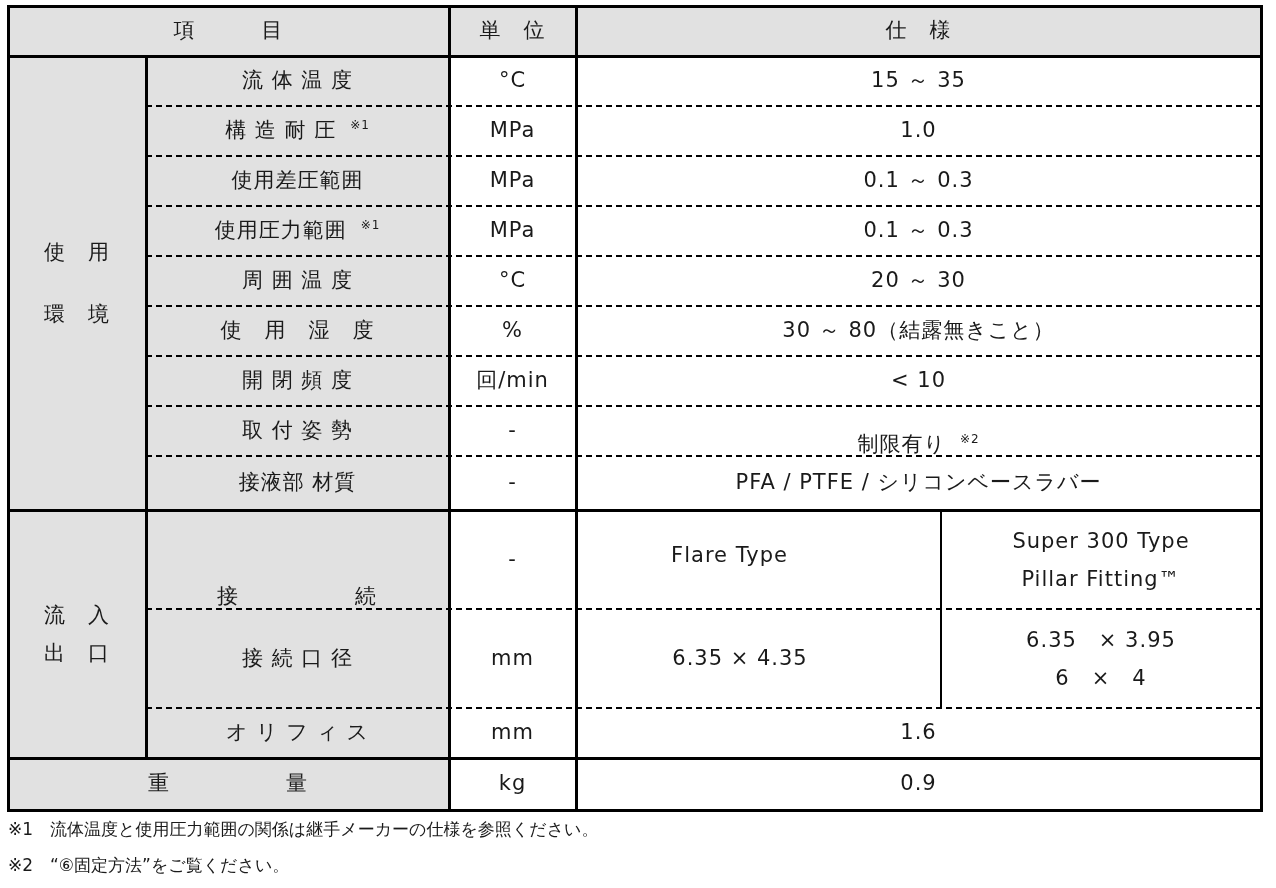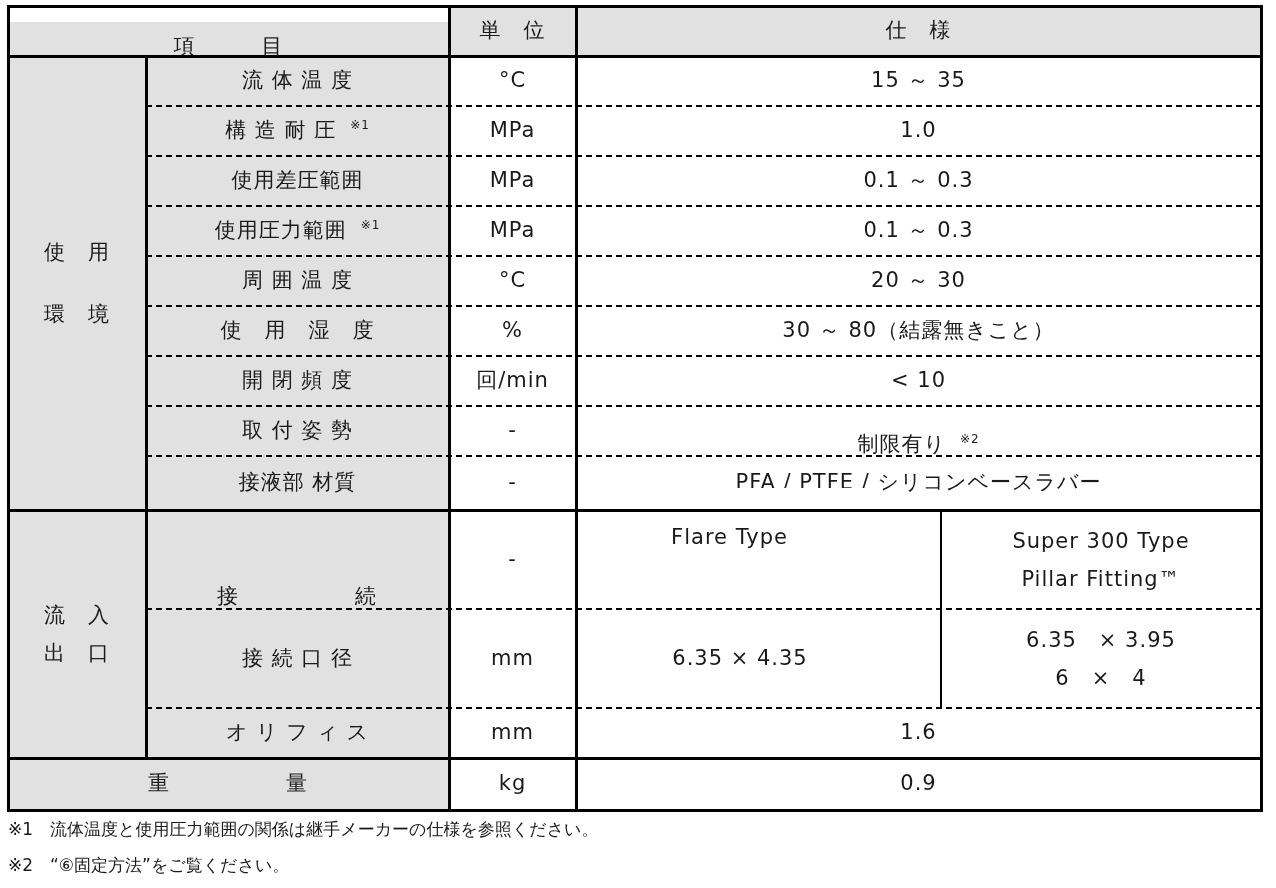--- a/index.html
+++ b/index.html
@@ -17,21 +17,21 @@
   sup.note { font-size:12px; margin-left:14px; position:relative; top:-6px; vertical-align:baseline; }
   .stack { flex-direction:column; }
   .stack span { display:block; line-height:38px; }
   .notes { position:absolute; left:8px; font-size:17px; color:#1a1a1a; white-space:pre; }
 </style>
 </head>
 <body>
 
 <div>
 
-  <div class="abs gray t" style="left:8px;top:6px;width:441px;height:50px;margin-top:16px;">項　　　目</div>
+  <div class="abs gray t" style="left:8px;top:6px;width:441px;height:50px;">項　　　目</div>
   <div class="abs gray t" style="left:449px;top:6px;width:127px;height:50px;">単　位</div>
   <div class="abs gray t" style="left:576px;top:6px;width:685px;height:50px;">仕　様</div>
 
   <div class="abs gray t stack" style="left:8px;top:56px;width:138px;height:454px;">
     <span style="line-height:62px;">使　用</span>
     <span style="line-height:62px;">環　境</span>
   </div>
   <div class="abs gray t stack" style="left:8px;top:510px;width:138px;height:248px;">
     <span>流　入</span>
     <span>出　口</span>
@@ -93,21 +93,21 @@
   <div class="abs gray t" style="left:146px;top:456px;width:303px;height:54px;">
       <span>接液部 材質</span>
     </div>
   <div class="abs white t" style="left:449px;top:456px;width:127px;height:54px;">-</div>
   <div class="abs white t" style="left:576px;top:456px;width:685px;height:54px;">PFA / PTFE / シリコンベースラバー</div>
 
   <div class="abs gray t" style="left:146px;top:510px;width:303px;height:99px;align-items:flex-end;">
       <span style="letter-spacing:2px;">接　　　　　続</span>
     </div>
   <div class="abs white t" style="left:449px;top:510px;width:127px;height:99px;">-</div>
-  <div class="abs white t" style="left:576px;top:488px;width:307px;height:99px;">Flare Type</div>
+  <div class="abs white t" style="left:576px;top:506px;width:307px;height:99px;">Flare Type</div>
   <div class="abs white t stack" style="left:941px;top:510px;width:320px;height:99px;">
     <span>Super 300 Type</span>
     <span>Pillar Fitting™</span>
   </div>
 
   <div class="abs gray t" style="left:146px;top:609px;width:303px;height:99px;">
       <span>接 続 口 径</span>
     </div>
   <div class="abs white t" style="left:449px;top:609px;width:127px;height:99px;">mm</div>
   <div class="abs white t" style="left:576px;top:609px;width:328px;height:99px;">6.35 × 4.35</div>

